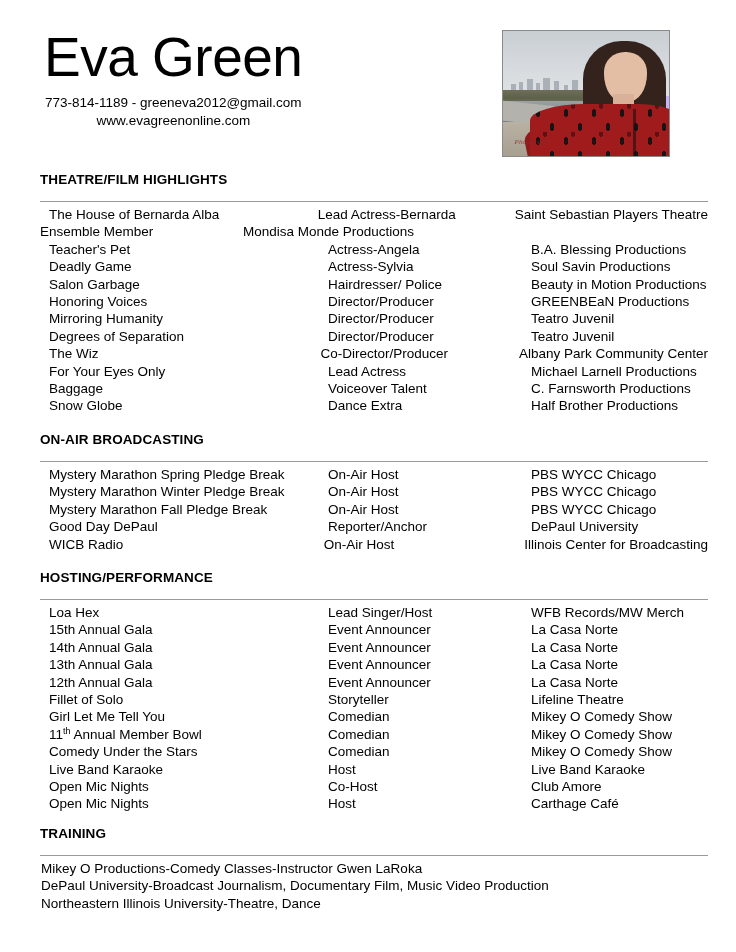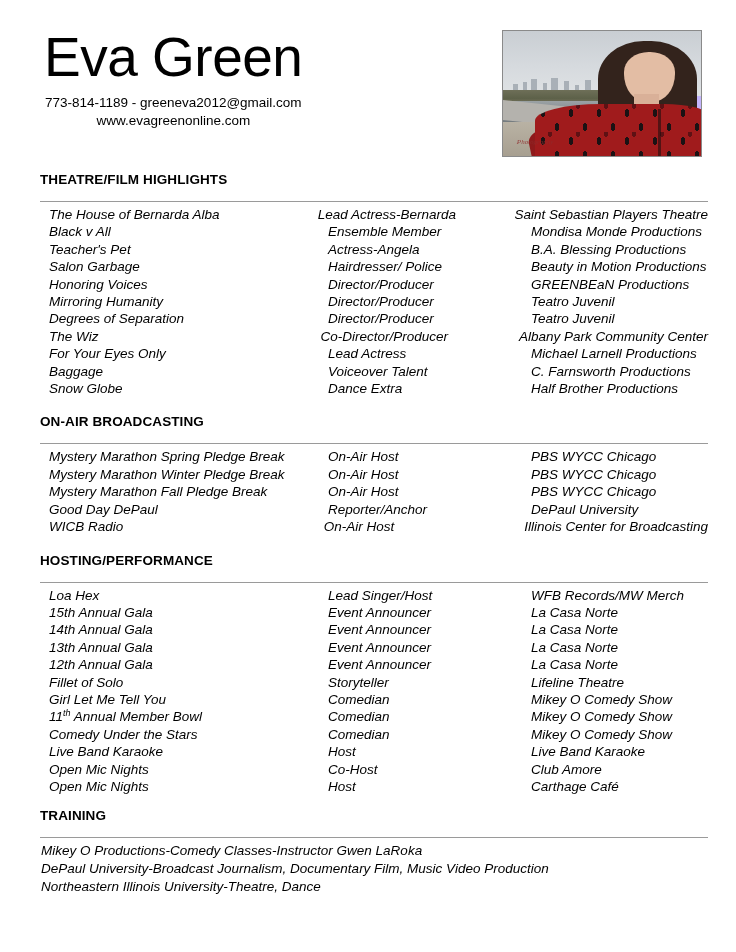--- a/index.html
+++ b/index.html
@@ -49,21 +49,21 @@
   }
   .contact-line {
     white-space: nowrap;
   }
 
   
   .photo-frame {
     position: absolute;
     left: 502px;
     top: 30px;
-    width: 200px;
+    width: 168px;
     height: 127px;
     border: 1px solid #8a8a8a;
     box-sizing: border-box;
     overflow: hidden;
     background: #c4b5fd;
   }
   .photo {
     position: absolute;
     inset: 0;
     overflow: hidden;
@@ -214,21 +214,20 @@
   }
   .section-rule {
     height: 1px;
     background: #9a9a9a;
     margin-top: 1px;
     margin-bottom: 4px;
     width: 100%;
   }
   .rows {
     display: block;
-    font-style: italic;
   }
   .row {
     display: flex;
     font-size: 13.5px;
     line-height: 17.4px;
     white-space: nowrap;
   }
   .c1 { width: 288px; padding-left: 9px; box-sizing: border-box; }
   .c2 { width: 168px; }
   .c3 { flex: 1 1 auto; margin-left: 35px; }
@@ -296,28 +295,32 @@
   <div class="section">
     <div class="section-title">THEATRE/FILM HIGHLIGHTS</div>
     <div class="section-rule"></div>
     <div class="rows">
       <div class="row">
           <span class="c1">The House of Bernarda Alba</span>
           <span class="c2">Lead Actress-Bernarda</span>
           <span class="c3">Saint Sebastian Players Theatre</span>
         </div>
       <div class="row">
-          <span class="c1">Black v All</span>
           <span class="c2">Ensemble Member</span>
           <span class="c3">Mondisa Monde Productions</span>
         </div>
       <div class="row">
           <span class="c1">Teacher's Pet</span>
           <span class="c2">Actress-Angela</span>
           <span class="c3">B.A. Blessing Productions</span>
+        </div>
+      <div class="row">
+          <span class="c1">Deadly Game</span>
+          <span class="c2">Actress-Sylvia</span>
+          <span class="c3">Soul Savin Productions</span>
         </div>
       <div class="row">
           <span class="c1">Salon Garbage</span>
           <span class="c2">Hairdresser/ Police</span>
           <span class="c3">Beauty in Motion Productions</span>
         </div>
       <div class="row">
           <span class="c1">Honoring Voices</span>
           <span class="c2">Director/Producer</span>
           <span class="c3">GREENBEaN Productions</span>

